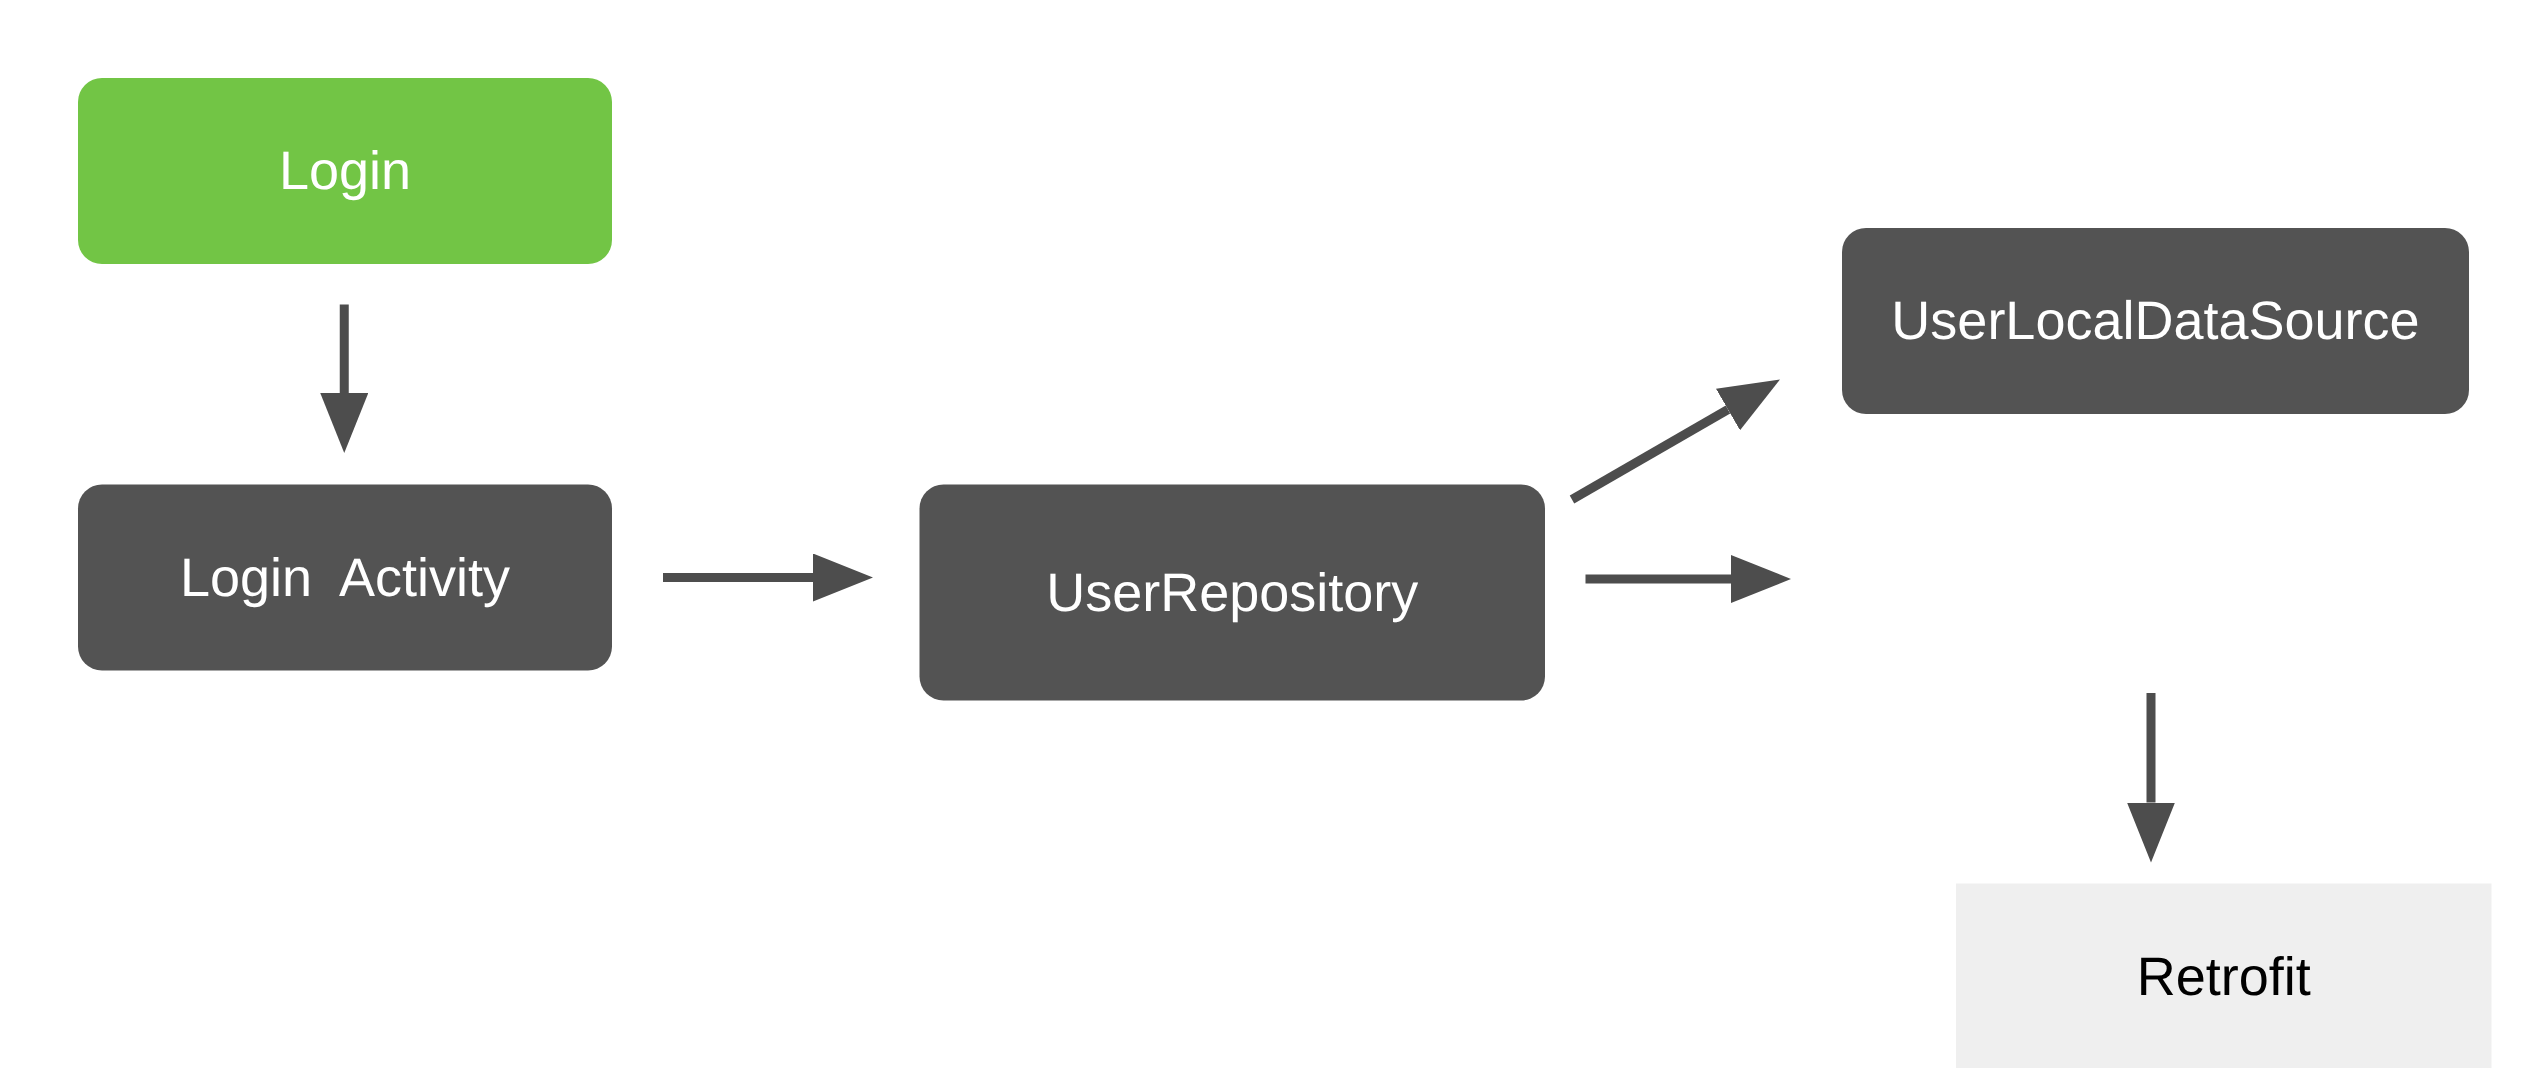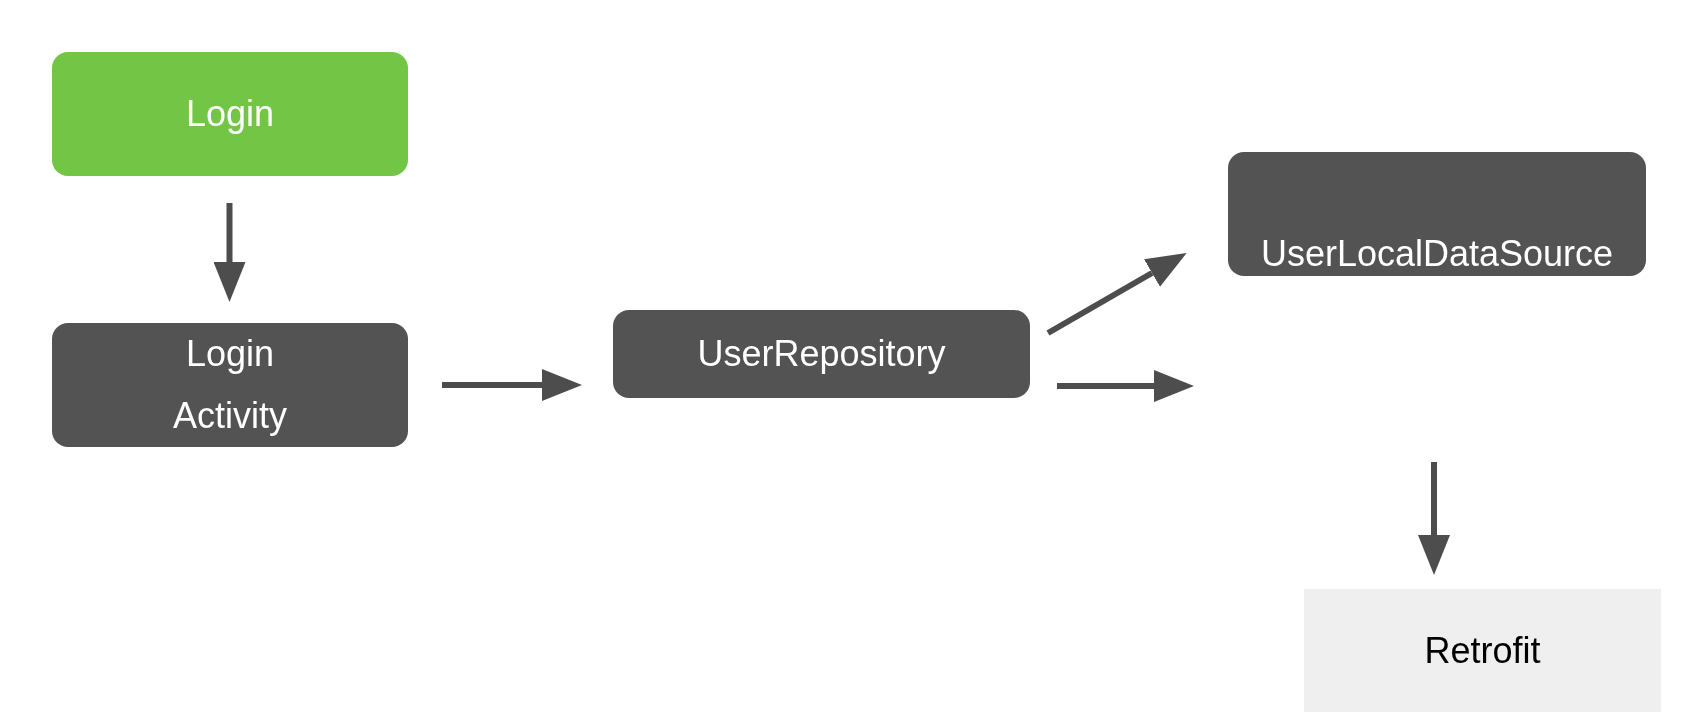--- a/index.html
+++ b/index.html
@@ -15,35 +15,35 @@
   .diagram{
     position:relative;
     width:1697px;height:728px;
     background:var(--bg);
     font-family:"Liberation Sans","DejaVu Sans",sans-serif;
     overflow:hidden;
   }
   .arrows{position:absolute;left:0;top:0;width:1697px;height:728px;}
   .node{
     position:absolute;
-    display:flex;flex-direction:column;
+    display:flex;flex-direction:row;
     align-items:center;justify-content:center;
     text-align:center;
     font-size:36px;line-height:44px;font-weight:400;
     border-radius:16px;
     box-sizing:border-box;
     gap:18px;
   }
   .node.green{background:var(--green);color:var(--text-on-dark);}
   .node.dark{background:var(--dark);color:var(--text-on-dark);}
   .node.light{background:var(--light);color:var(--text-on-light);border-radius:0;}
   .n-activity  {left:52px;  top:52px;  width:356px; height:124px;}
   .n-viewmodel {left:52px;  top:323px; width:356px; height:124px;}
-  .n-repository{left:613px; top:310px; width:417px; height:88px;}
-  .n-local     {left:1228px;top:152px; width:418px; height:124px;justify-content:flex-end;}
+  .n-repository{left:613px; top:323px; width:417px; height:144px;}
+  .n-local     {left:1228px;top:152px; width:418px; height:124px;}
   .n-remote    {left:1228px;top:323px; width:417px; height:124px;}
   .n-retrofit  {left:1304px;top:589px; width:357px; height:123px;}
 </style>
 </head>
 <body>
 
 <div class="diagram">
 
   <svg class="arrows" viewBox="0 0 1697 728" xmlns="http://www.w3.org/2000/svg">
     <defs>

